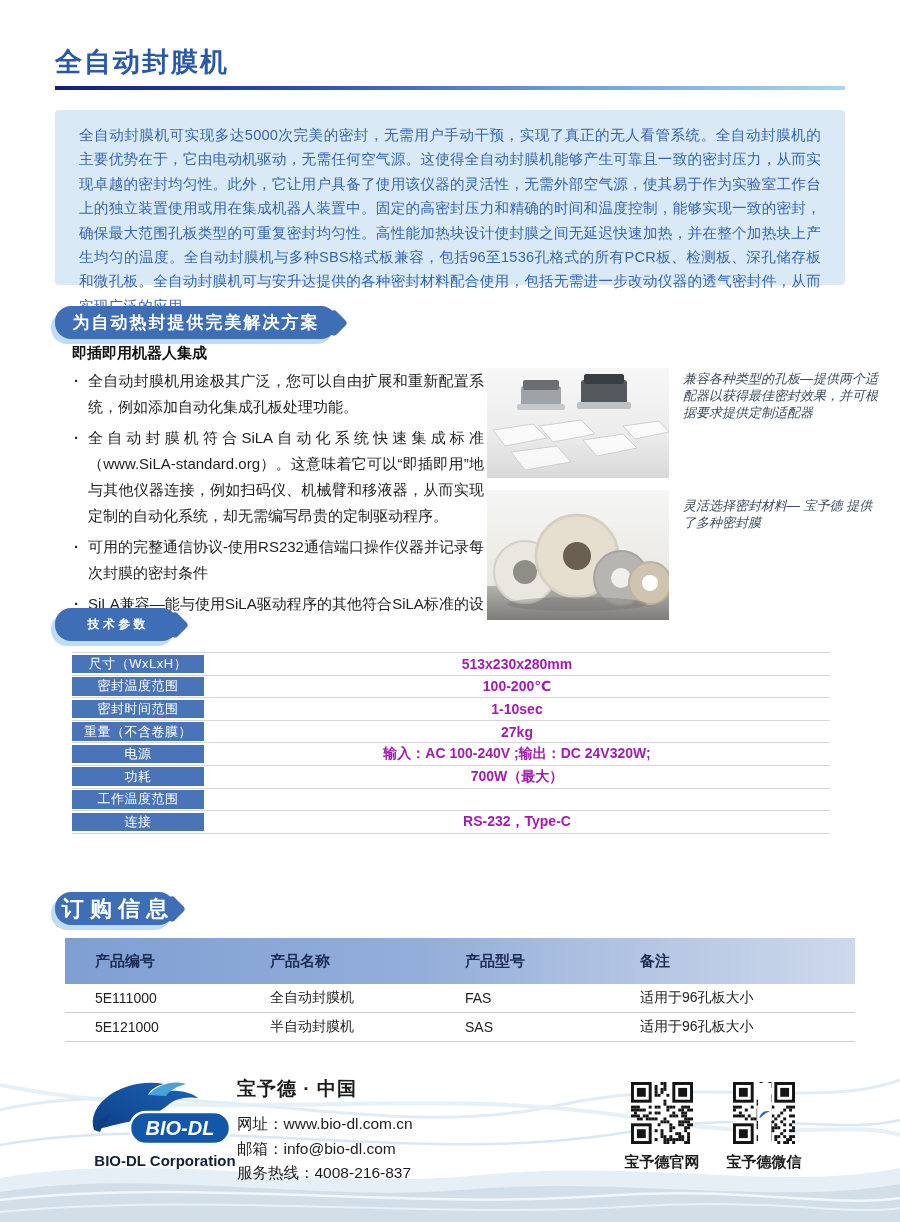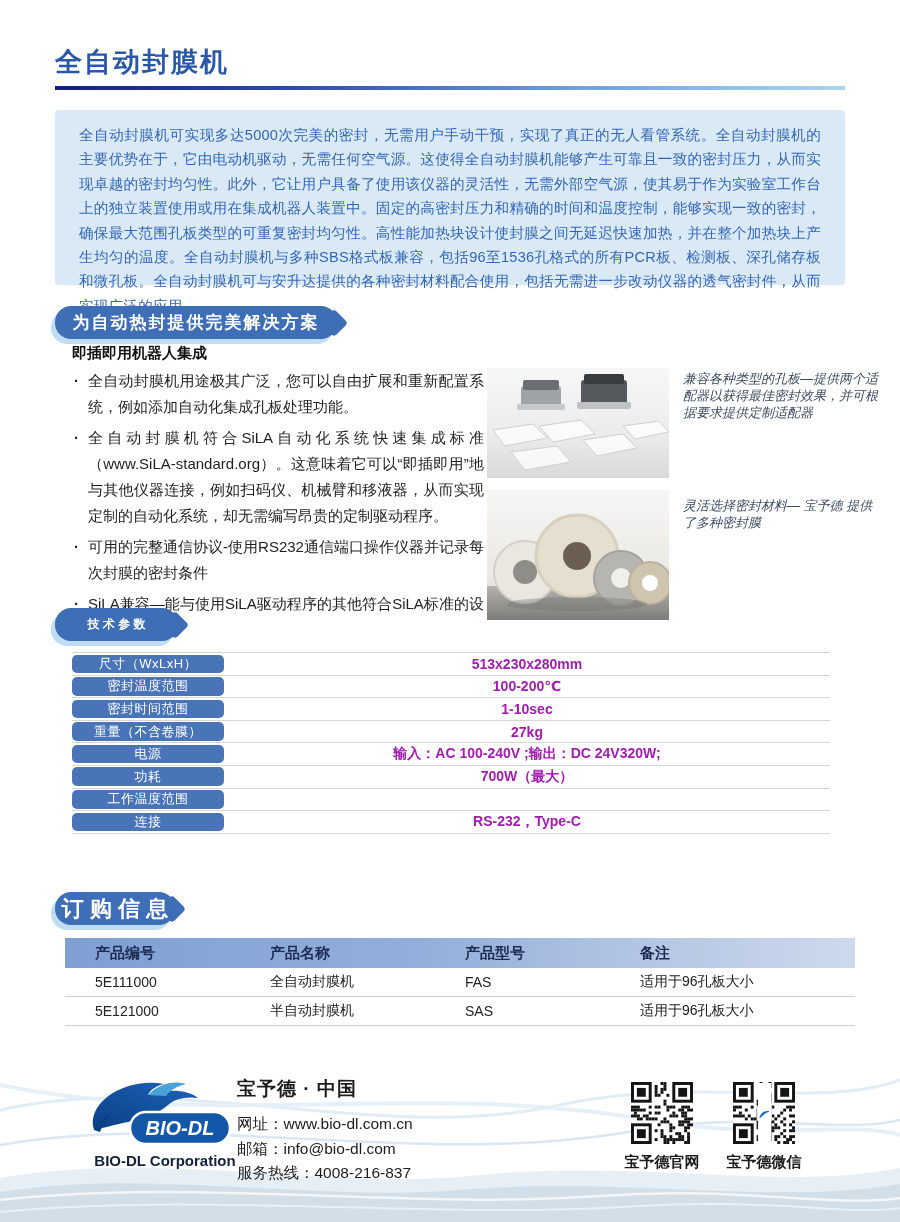--- a/index.html
+++ b/index.html
@@ -25,26 +25,26 @@
   .bullet-list{position:absolute;left:72px;top:368px;width:412px;margin:0;padding:0;list-style:none;}
   .bullet-list li{position:relative;padding-left:16px;font-size:15px;line-height:26px;color:#1f1f1f;margin-bottom:5px;text-align:justify;}
   .bullet-list li:before{content:"·";position:absolute;left:2px;top:0;font-weight:bold;color:#1f1f1f;}
 
   .product-photo{position:absolute;left:487px;width:182px;display:block;}
   .caption{position:absolute;left:683px;width:196px;font-size:13px;font-style:italic;color:#3c4b60;line-height:17px;}
 
   
   .spec-table{position:absolute;left:72px;top:652px;width:758px;border-top:1px solid #d6d6d6;}
   .spec-row{display:flex;height:21.6px;border-bottom:1px solid #d6d6d6;align-items:stretch;}
-  .spec-label{width:152px;margin:1.5px 0;background:#4a74b8;border-radius:5px;color:#fff;font-size:13px;display:flex;align-items:center;justify-content:center;letter-spacing:.5px;}
+  .spec-label{width:132px;margin:1.5px 0;background:#4a74b8;border-radius:0;color:#fff;font-size:13px;display:flex;align-items:center;justify-content:center;letter-spacing:.5px;}
   .spec-value{flex:1;display:flex;align-items:center;justify-content:center;font-size:14px;color:#a21caf;font-weight:bold;}
 
   
   .order-table{position:absolute;left:65px;top:938px;width:790px;}
-  .order-head{display:flex;height:30px;align-items:center;padding-left:30px;box-sizing:border-box;
+  .order-head{display:flex;height:46px;align-items:center;padding-left:30px;box-sizing:border-box;
     background:linear-gradient(90deg,#7f9fd3 0%,#93aeda 45%,#b6c7e4 75%,#cdd9ec 100%);
     font-size:15px;font-weight:bold;color:#1d2c52;}
   .order-row{display:flex;height:29px;align-items:center;padding-left:30px;box-sizing:border-box;border-bottom:1px solid #cfcfcf;font-size:14px;color:#222;background:#fff;}
   .oc1{width:175px;} .oc2{width:195px;} .oc3{width:175px;} .oc4{flex:1;}
 
   
   .footer-waves{position:absolute;left:0;top:1050px;width:900px;height:172px;}
   .logo-wrap{position:absolute;left:86px;top:1072px;width:150px;height:80px;}
   .corp-name{position:absolute;left:80px;top:1152px;width:170px;text-align:center;font-size:15px;font-weight:bold;color:#14213d;}
   .contact{position:absolute;left:237px;top:1076px;}

